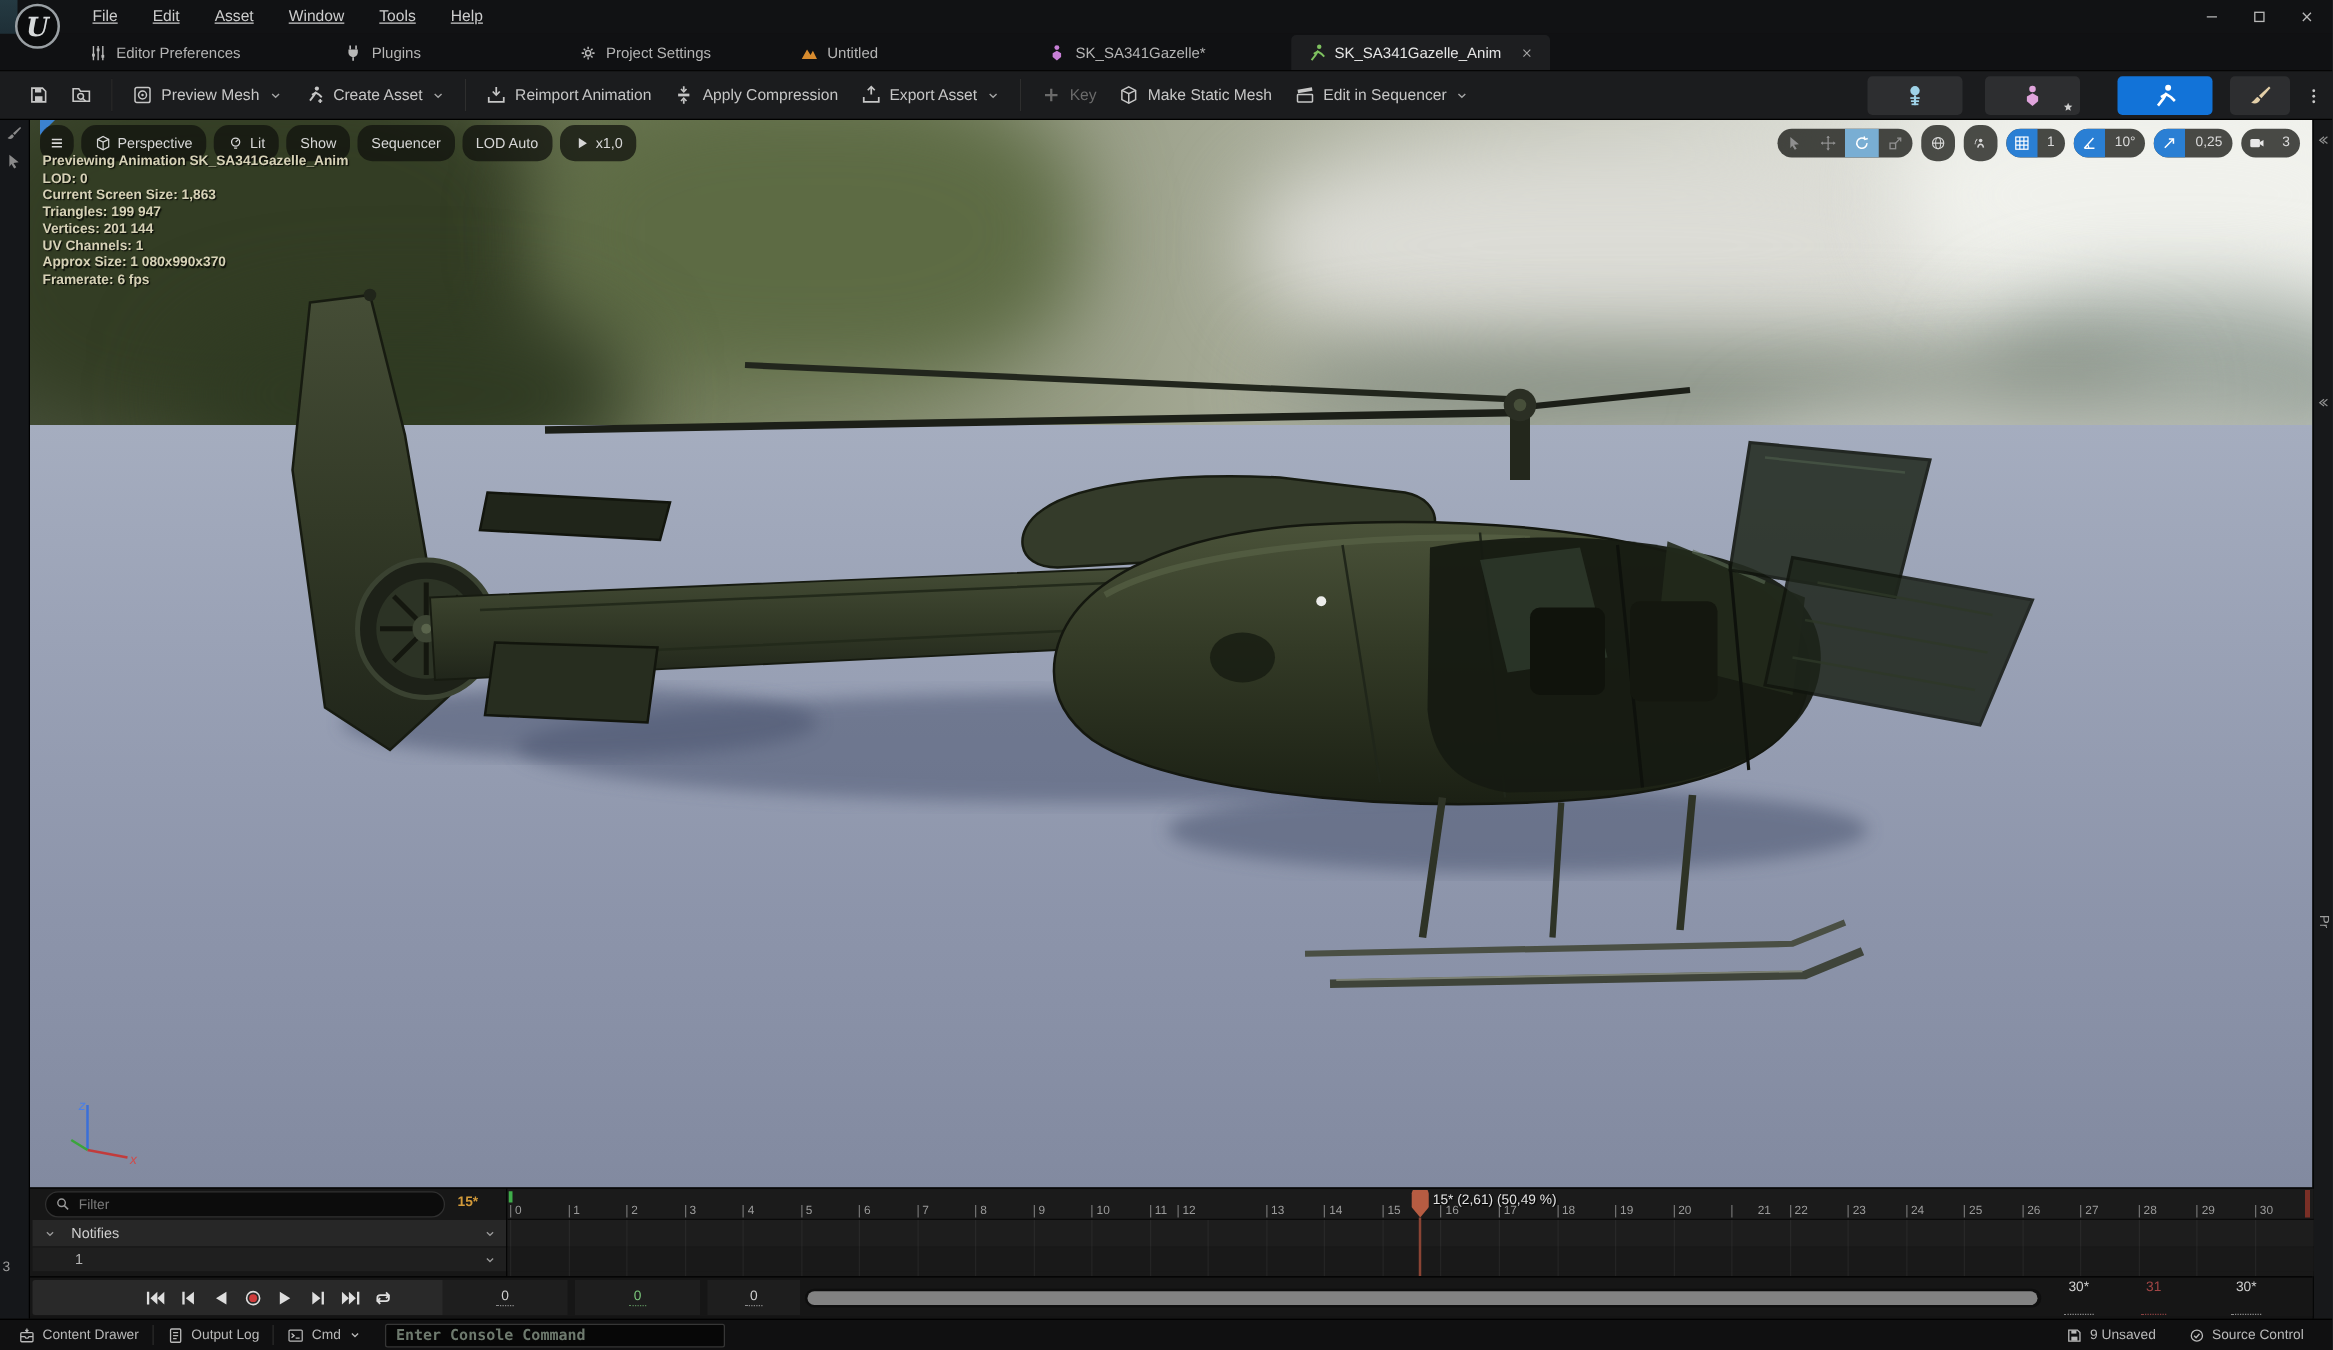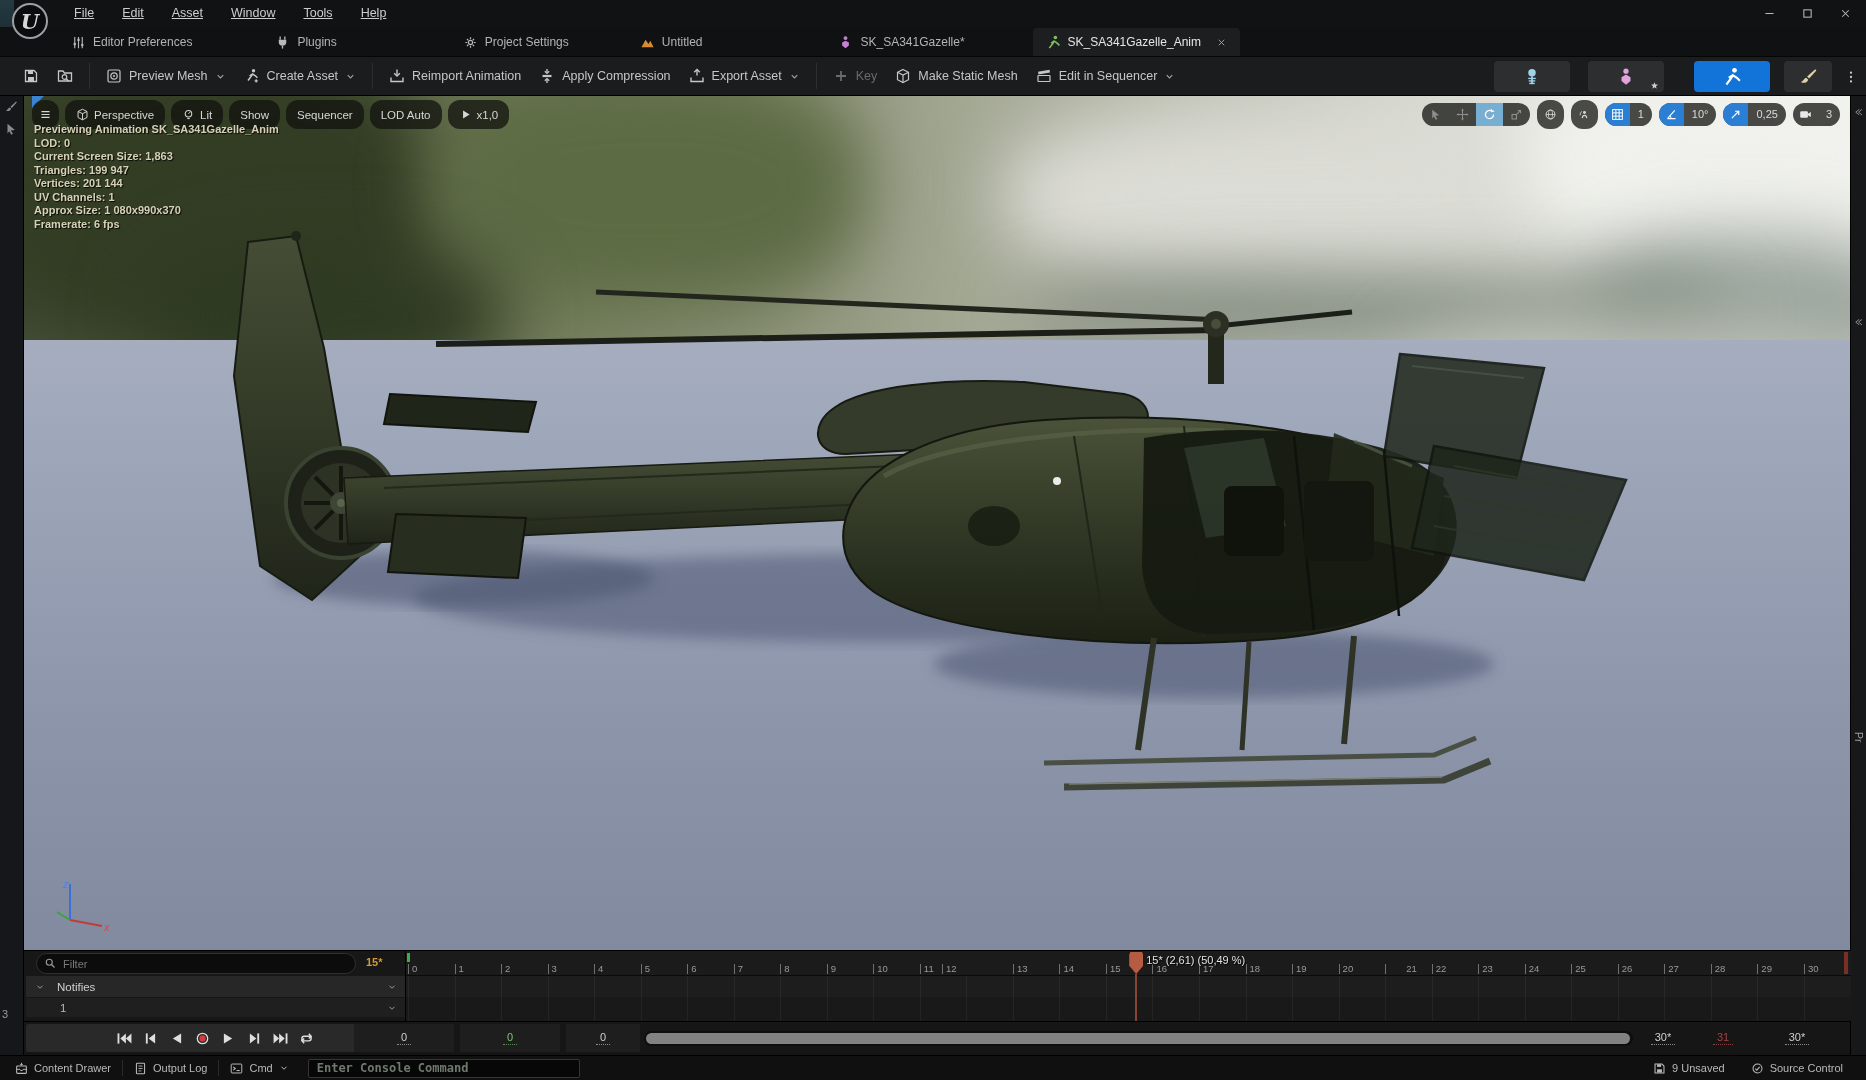--- a/index.html
+++ b/index.html
@@ -112,21 +112,21 @@
   .playhead-label { position:absolute; top:3px; font-size:11px; color:#e2e2e2; white-space:nowrap; text-shadow:1px 1px 1px #000; }
 
   .transport-row { position:absolute; left:0; top:70px; width:1826px; height:32px; background:#161616; border-top:1px solid #000; }
   .transport-group { position:absolute; left:2px; top:2px; width:378px; height:28px; background:#292929; border-radius:2px; display:flex; align-items:center; justify-content:center; gap:9px; }
   .t-btn { color:#dedede; display:flex; } .t-btn svg { width:17px; height:13px; }
   .fld { position:absolute; top:2px; height:28px; background:#1e1e1e; display:flex; align-items:center; justify-content:center; }
   .fld span, .rfld span { font-size:11px; color:#cfcfcf; border-bottom:1px dotted #8a8a8a; padding:0 4px 1px; }
   .fld.green span { color:#7ac47a; border-bottom-color:#5a8a5a; }
   .tl-scroll { position:absolute; left:620px; top:9px; width:989px; height:15px; background:#0e0e0e; border-radius:8px; }
   .tl-thumb { position:absolute; left:2px; top:2px; width:984px; height:11px; background:#828282; border-radius:6px; }
-  .rfld { position:absolute; top:2px; height:28px; width:66px; display:flex; align-items:center; justify-content:center; }
+  .rfld { position:absolute; top:2px; height:28px; width:66px; display:flex; justify-content:center; }
   .rfld.red span { color:#a04545; border-bottom-color:#8a4040; }
 
   
   .statusbar { position:absolute; left:0; top:1055px; width:1866px; height:25px; background:#101011; border-top:1px solid #000; display:flex; align-items:center; font-size:11px; color:#b9b9b9; }
   .sb-btn { display:flex; align-items:center; gap:6px; padding:0 11px; height:25px; white-space:nowrap; }
   .sb-btn svg { width:13px; height:13px; }
   .sb-sep { width:1px; height:16px; background:#2a2a2a; }
   .console-input { margin-left:8px; width:272px; height:19px; background:#070707; border:1px solid #363636; border-radius:2px; color:#8a968a; font-family:"DejaVu Sans Mono", monospace; font-size:12px; padding-left:8px; outline:none;font-weight:bold; }
   .console-input::placeholder { color:#6e7a6e; }
   .sb-right { margin-left:auto; display:flex; align-items:center; gap:4px; padding-right:12px; }

